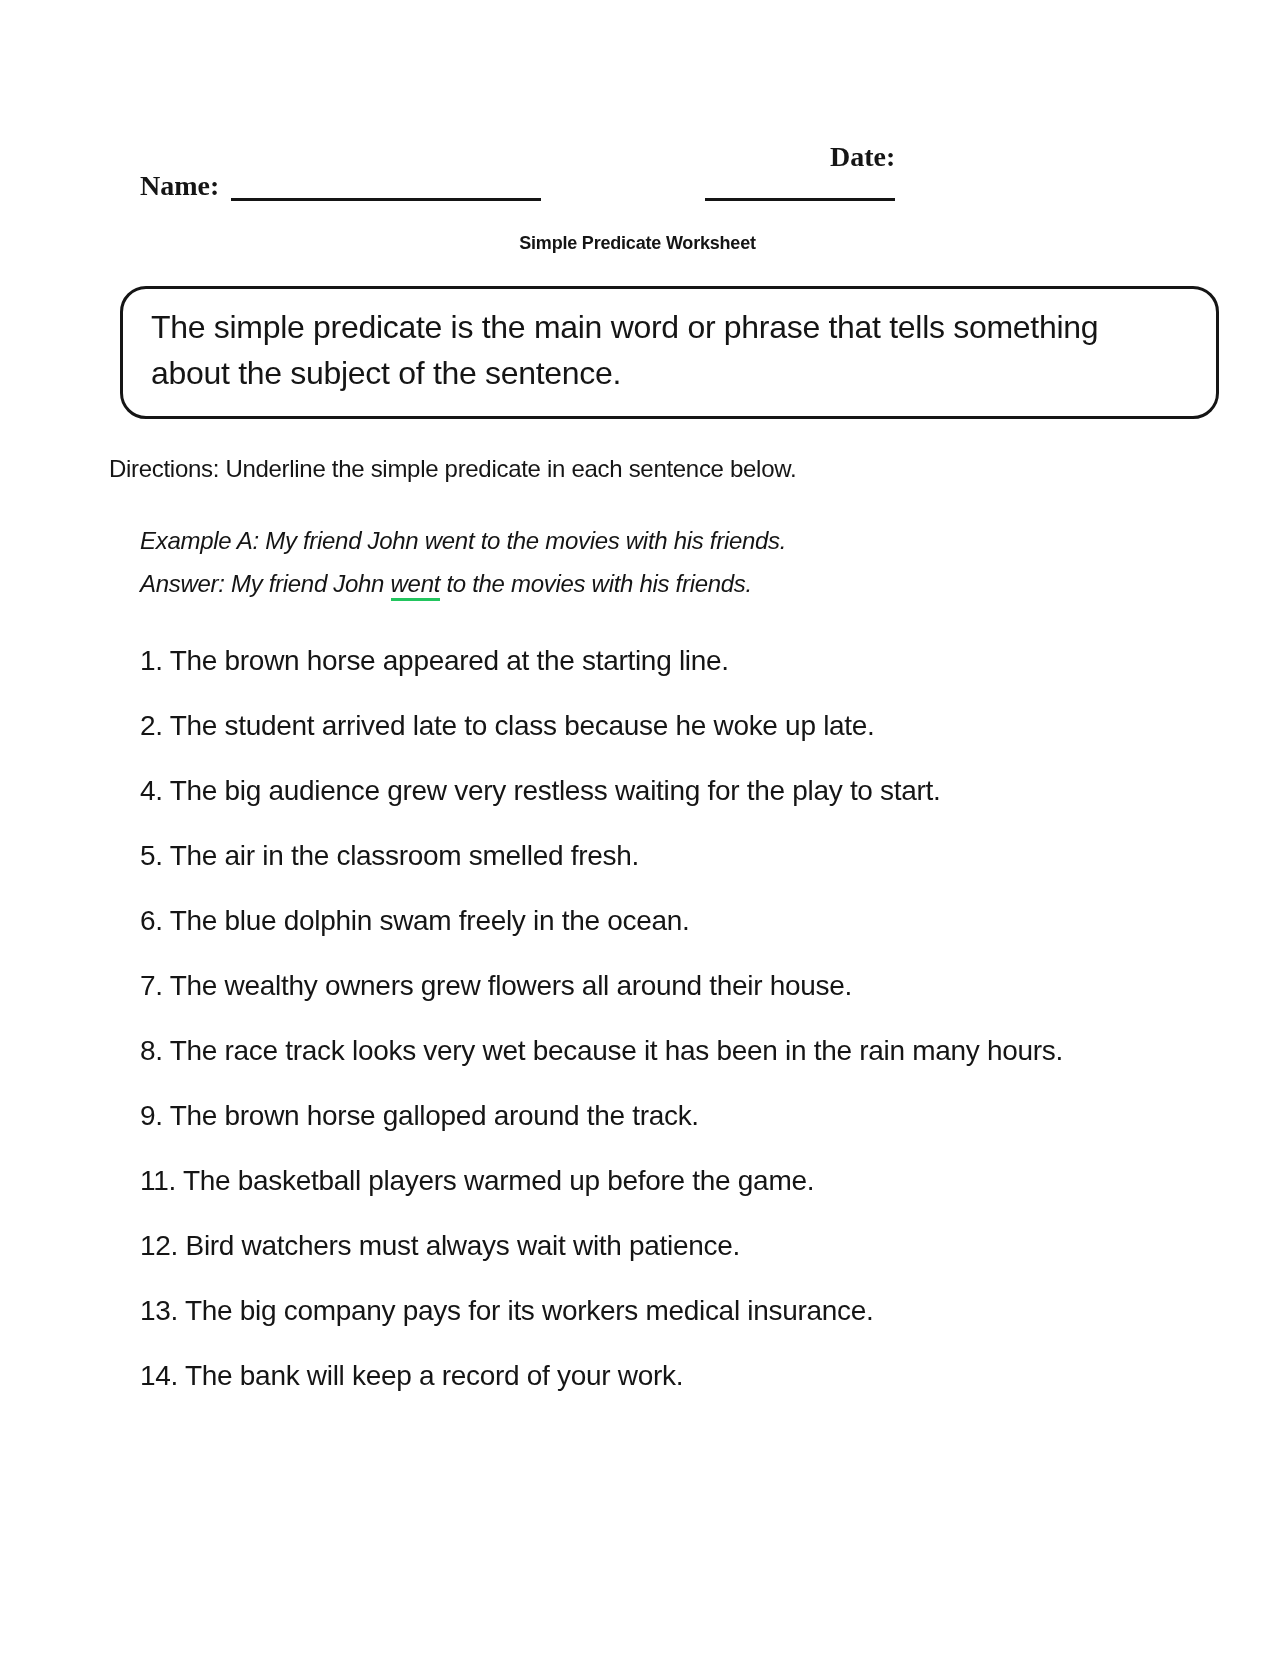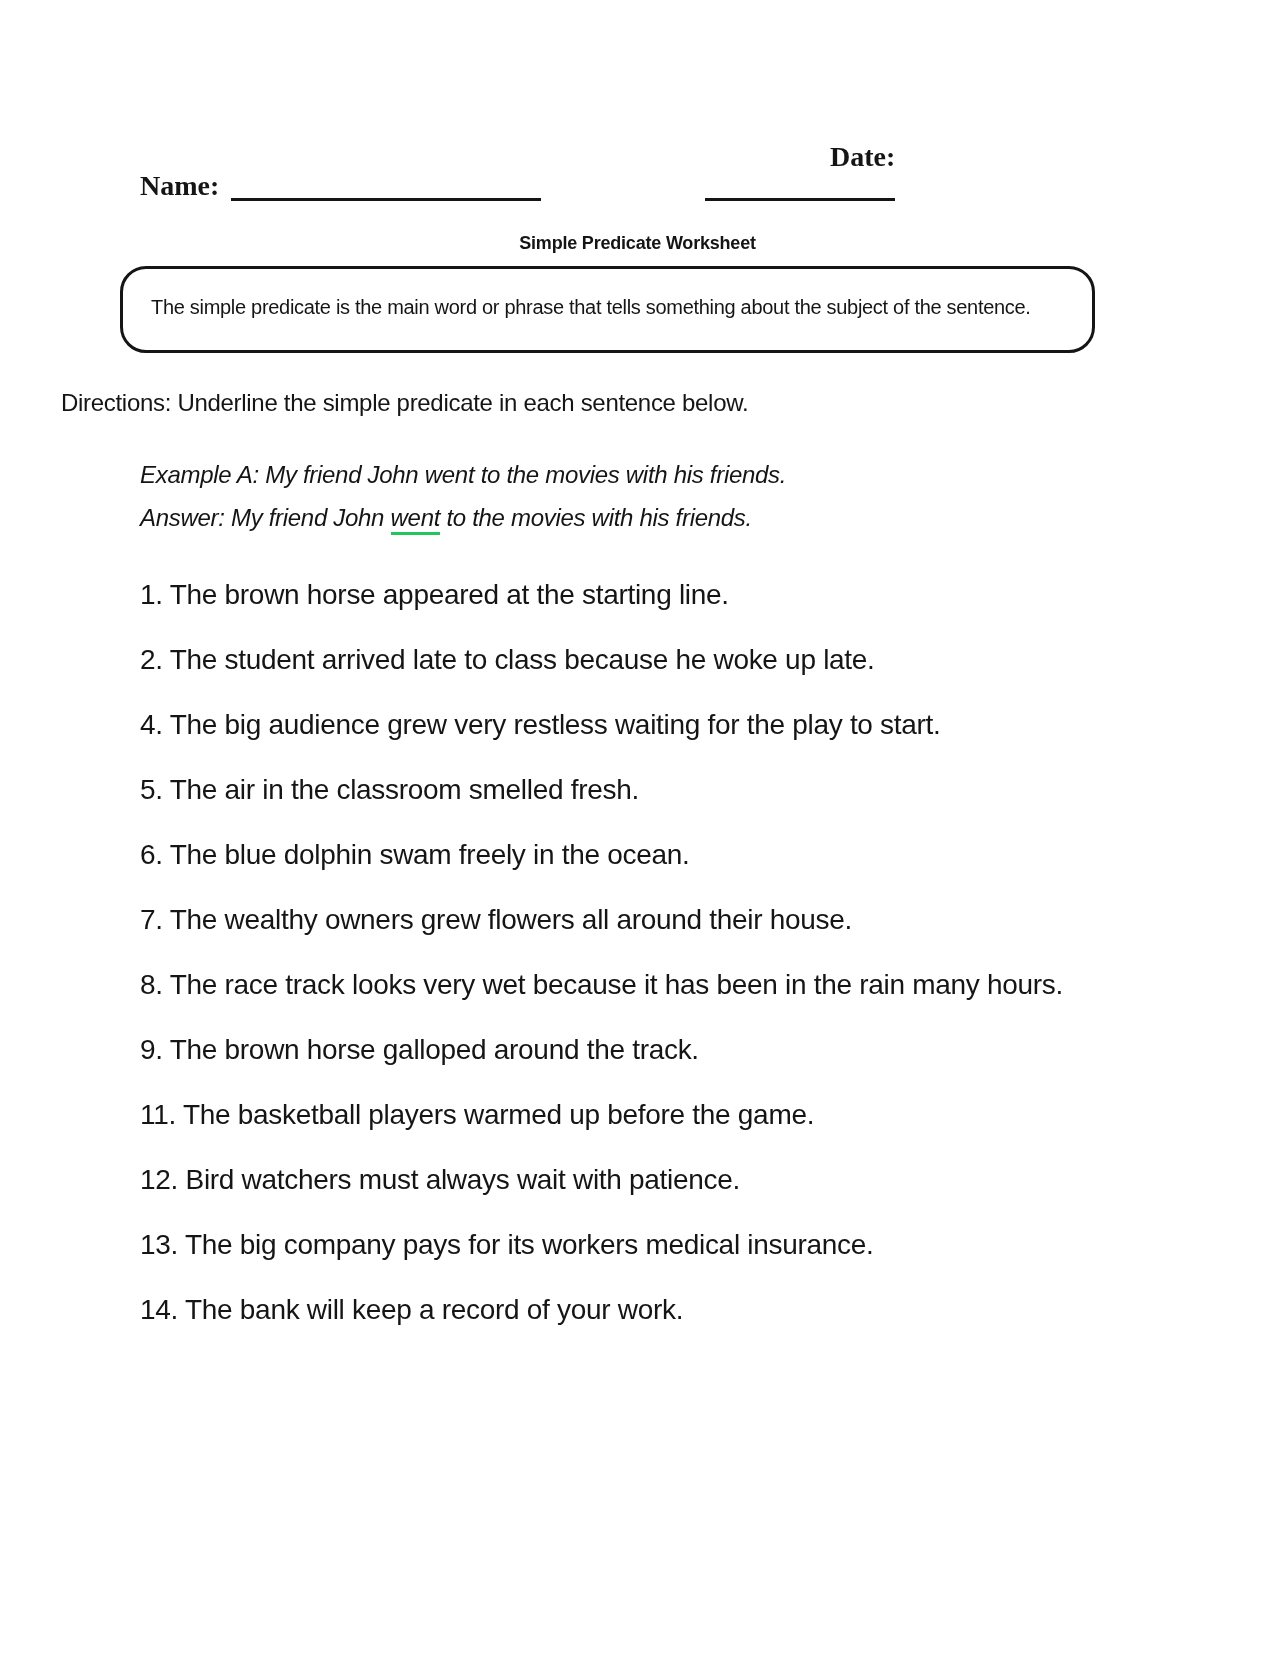--- a/index.html
+++ b/index.html
@@ -46,33 +46,33 @@
     margin-top: 32px;
     text-align: center;
     font-weight: bold;
     font-size: 18px;
     letter-spacing: -0.2px;
   }
 
   
   .definition-box {
     box-sizing: border-box;
-    margin: 12px 0 0 120px;
-    width: 975px;
+    margin: 32px 0 0 120px;
+    width: 1099px;
     border: 3px solid #151515;
     border-radius: 26px;
     padding: 15px 36px 20px 28px;
-    font-size: 20px;
+    font-size: 32px;
     line-height: 46px;
     letter-spacing: -0.3px;
   }
 
   
   .directions {
-    margin: 36px 0 0 61px;
+    margin: 36px 0 0 109px;
     font-size: 24px;
     letter-spacing: -0.3px;
   }
 
   
   .example {
     margin: 36px 0 0 140px;
     font-style: italic;
     font-size: 24px;
     line-height: 43px;

